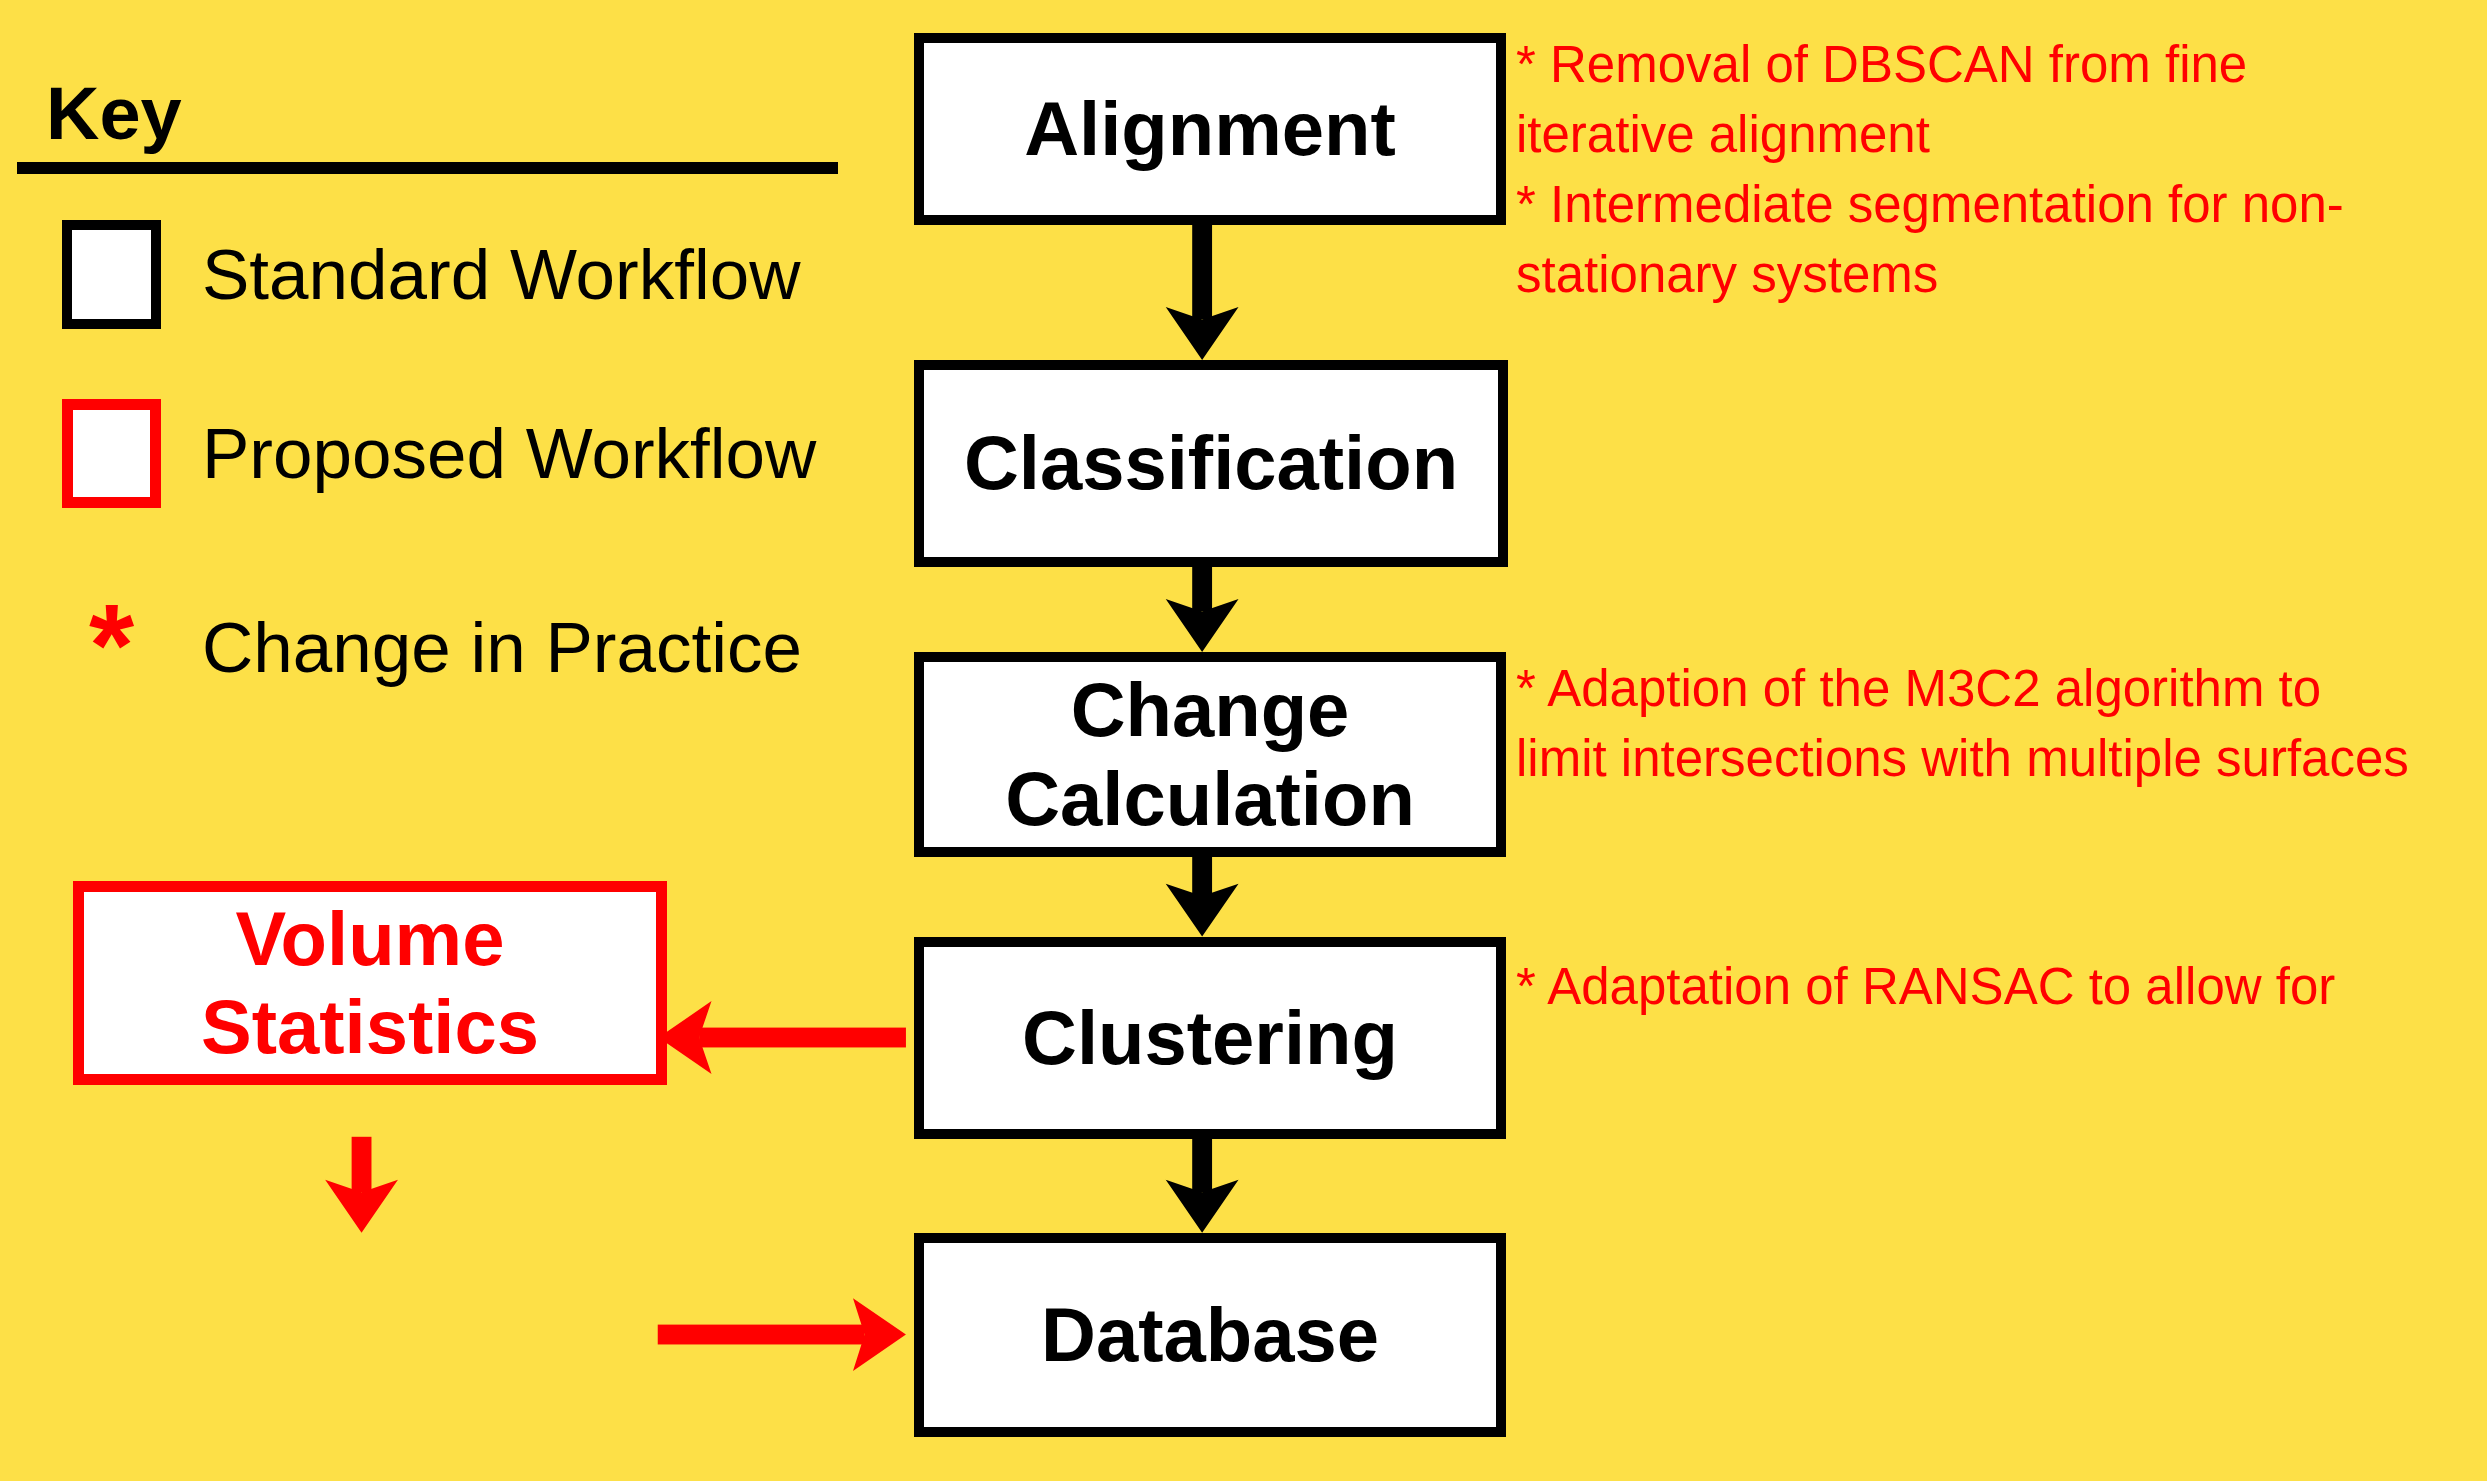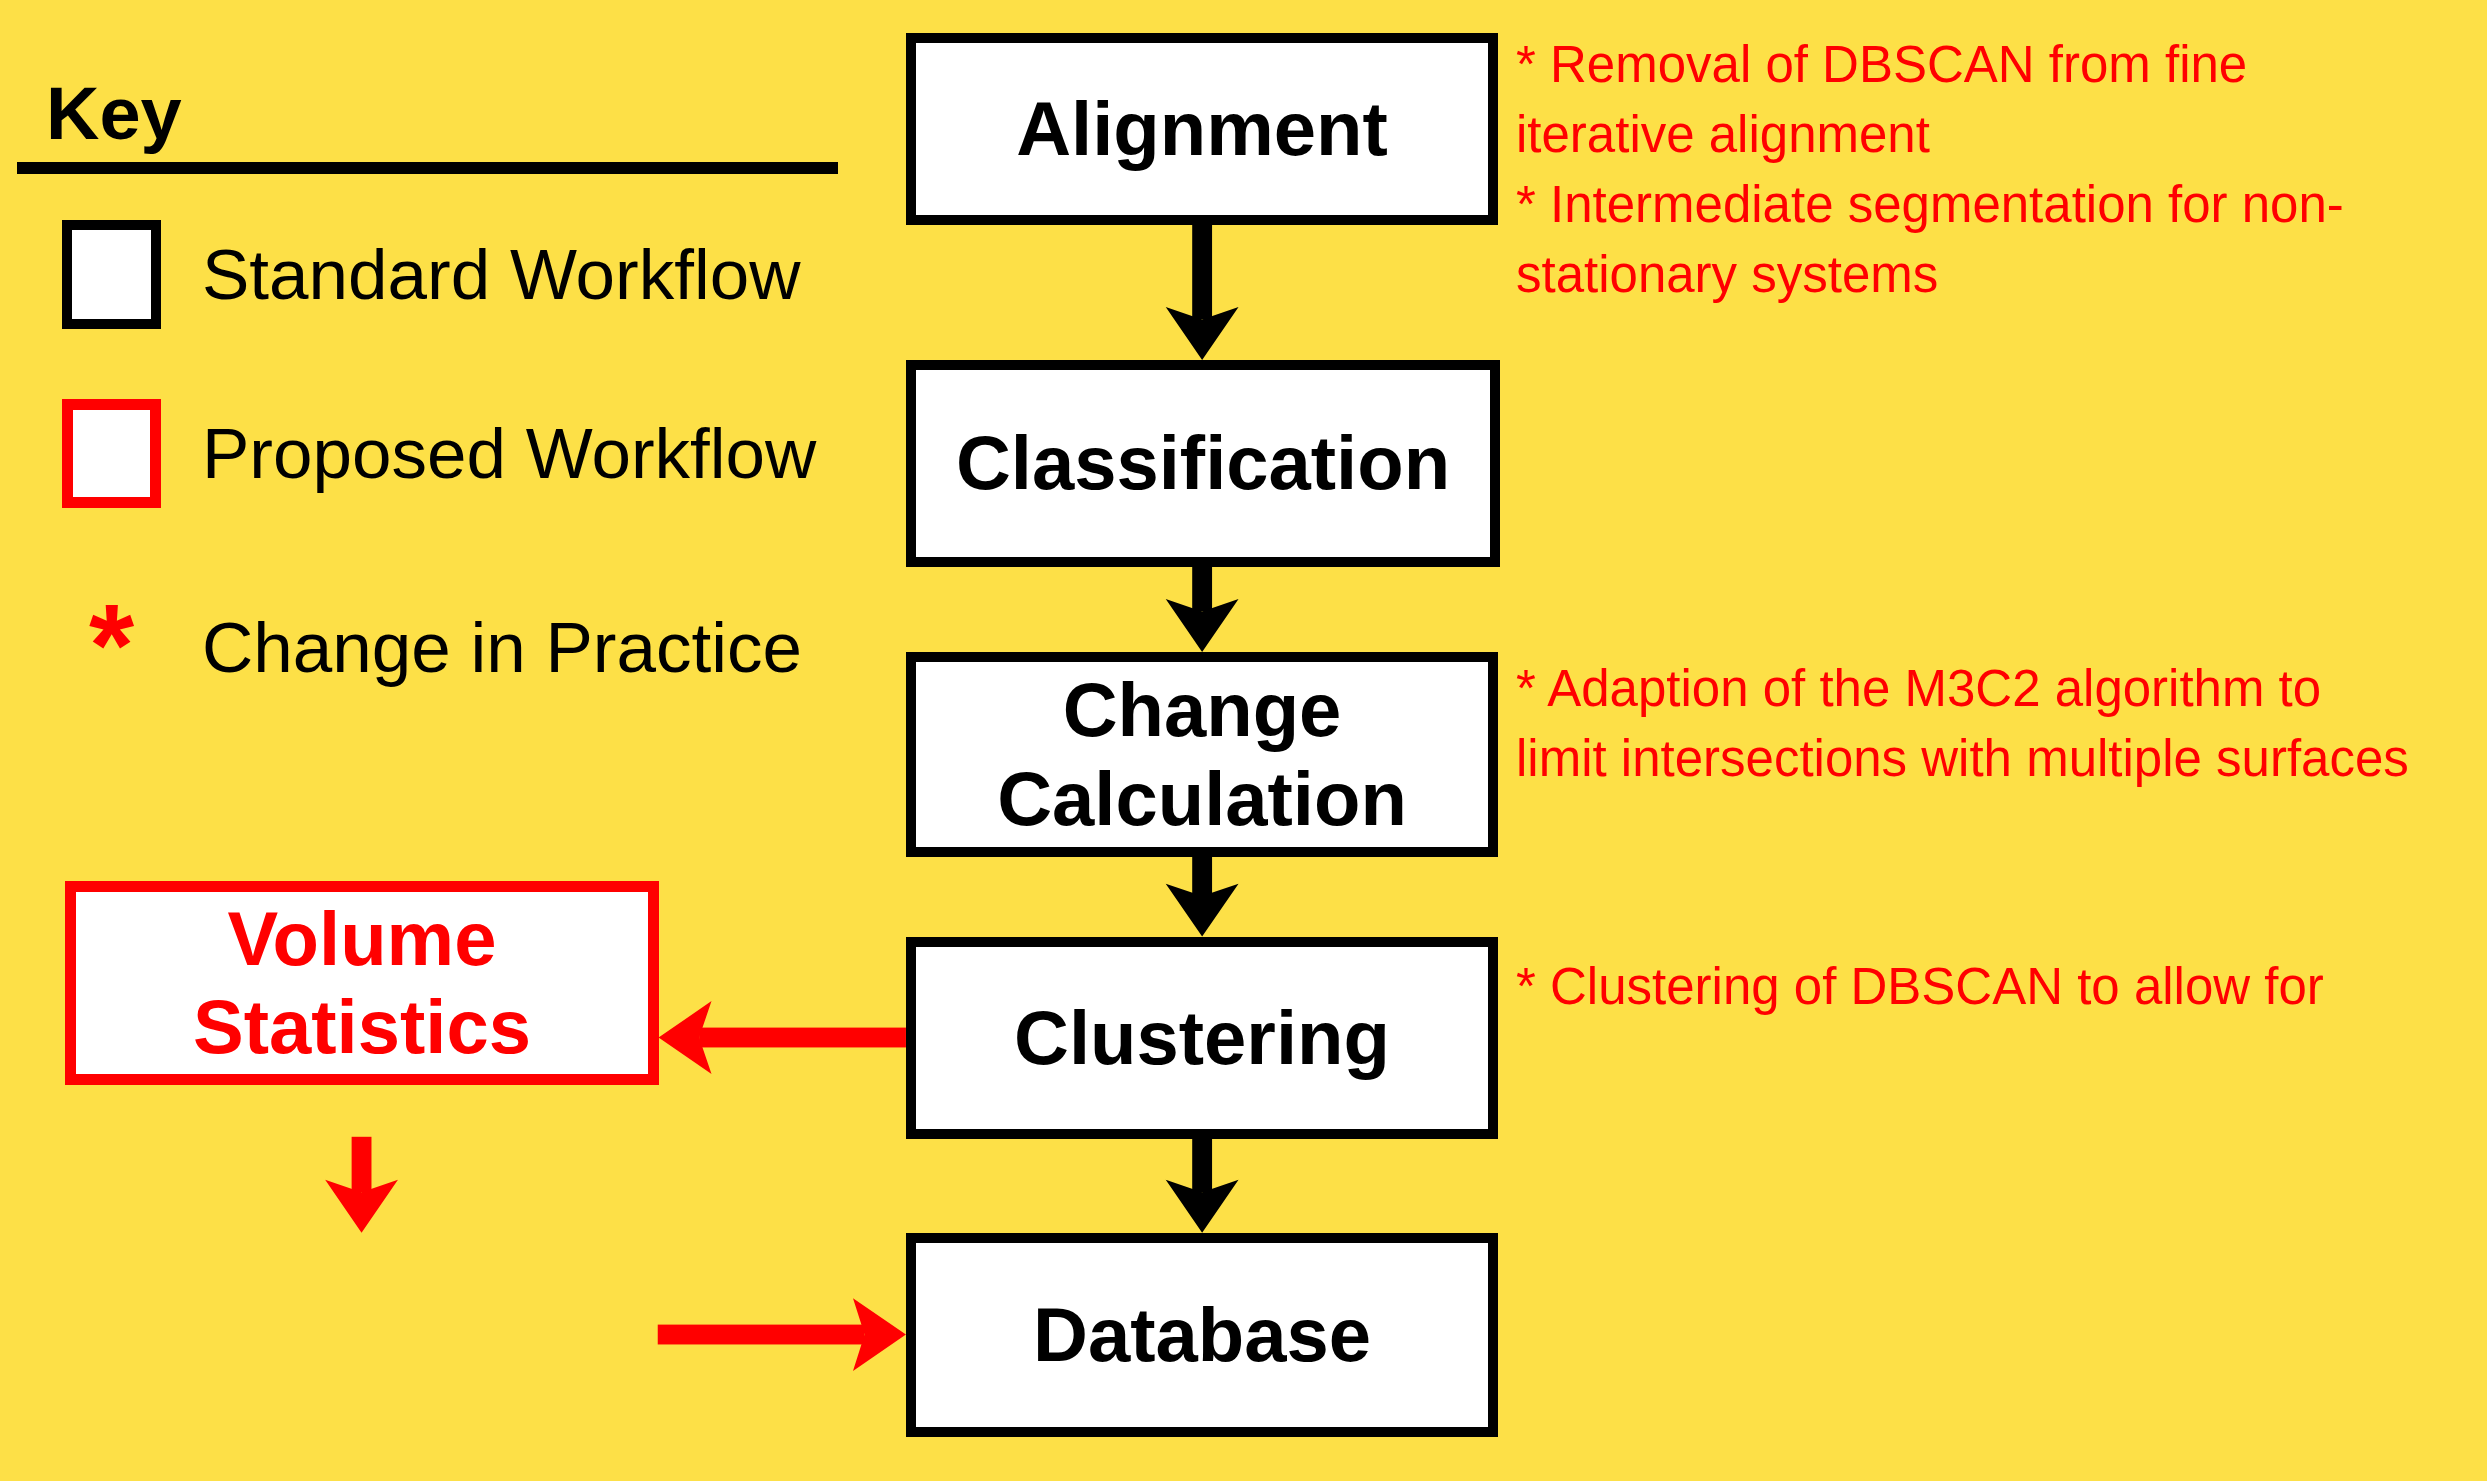--- a/index.html
+++ b/index.html
@@ -19,20 +19,21 @@
     box-sizing: border-box;
     background: #ffffff;
     display: flex;
     align-items: center;
     justify-content: center;
     text-align: center;
     font-weight: bold;
     font-size: 76px;
     line-height: 1.16;
     padding: 0 51px;
+    margin-left: 8px;
   }
   .node.std { border: 10.8px solid #000000; color: #000000; }
   .node.prop { border: 11.6px solid #ff0000; color: #ff0000; }
 
   
   .key-title {
     position: absolute;
     left: 46px; top: 71px;
     margin: 0;
     font-size: 74px;
@@ -177,17 +178,17 @@
     <div>* Intermediate segmentation for non-</div>
     <div>stationary systems</div>
   </div>
 
   <div class="annotation" style="top:654px">
     <div>* Adaption of the M3C2 algorithm to</div>
     <div>limit intersections with multiple surfaces</div>
   </div>
 
   <div class="annotation" style="top:952px">
-    <div>* Clustering of DBSCAN to allow for</div>
+    <div>* Adaptation of RANSAC to allow for</div>
   </div>
 
 </div>
 
 
 </body></html>

